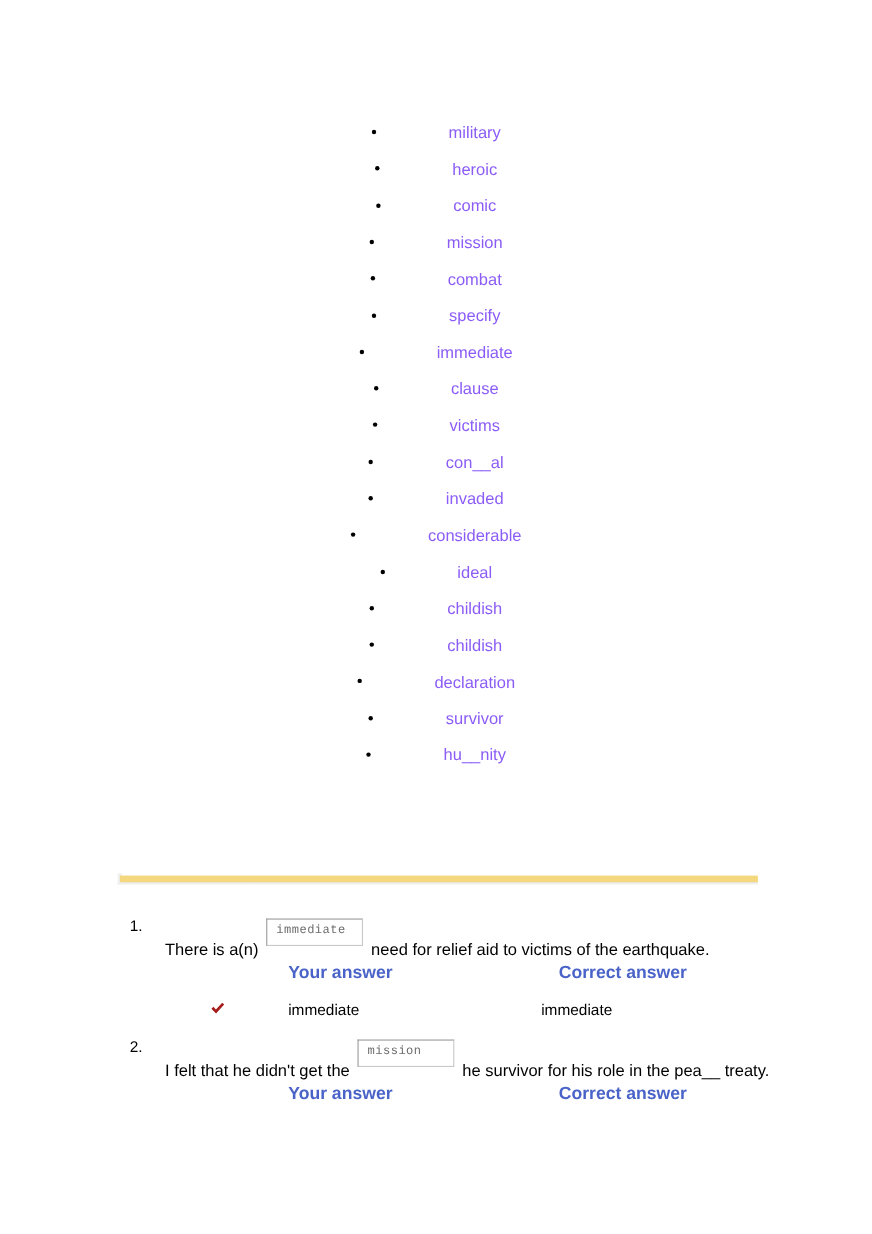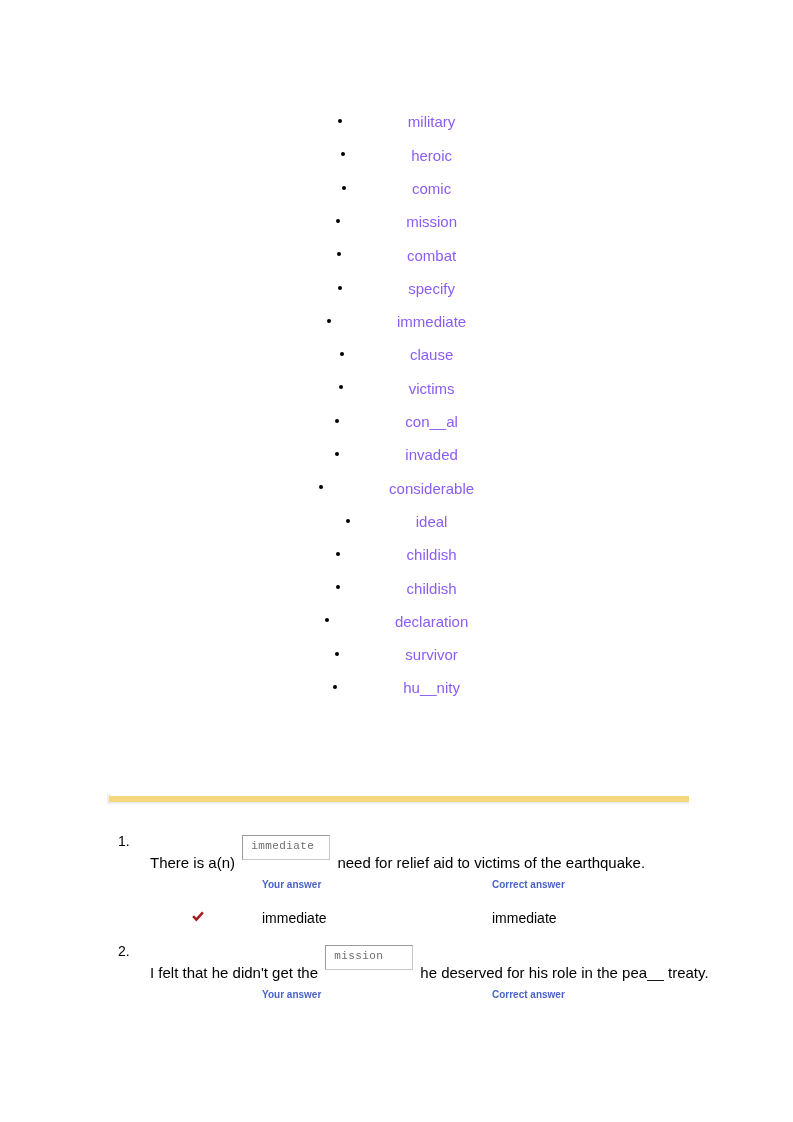--- a/index.html
+++ b/index.html
@@ -150,28 +150,28 @@
 
   .headers-row {
     position: absolute;
     top: 48px;
     left: 0;
     width: 793px;
     height: 20px;
   }
   .col-header {
     position: absolute;
-    font-size: 10px;
+    font-size: 16px;
     font-weight: bold;
     color: #4a63c8;
     line-height: 18px;
     white-space: nowrap;
   }
   .col-your    { left: 262px; }
-  .col-correct { left: 492px; text-align: right; }
+  .col-correct { left: 508px; text-align: right; }
 
   .values-row {
     position: absolute;
     top: 81px;
     left: 0;
     width: 793px;
     height: 20px;
   }
   .check-mark {
     position: absolute;
@@ -300,19 +300,19 @@
   </div>
 </div>
 
 <div class="question-block" id="question-2">
   <div class="q-number">2.</div>
   <div class="q-sentence">
     <span class="seg">I felt that he didn't get the</span>
     <span class="answer-box">
       <span class="answer-box-text">mission</span>
     </span>
-    <span class="seg">he deserved for his role in the pea__ treaty.</span>
+    <span class="seg">he survivor for his role in the pea__ treaty.</span>
   </div>
   <div class="headers-row">
     <div class="col-header col-your">Your answer</div>
     <div class="col-header col-correct">Correct answer</div>
   </div>
 </div>
 
 </body></html>

